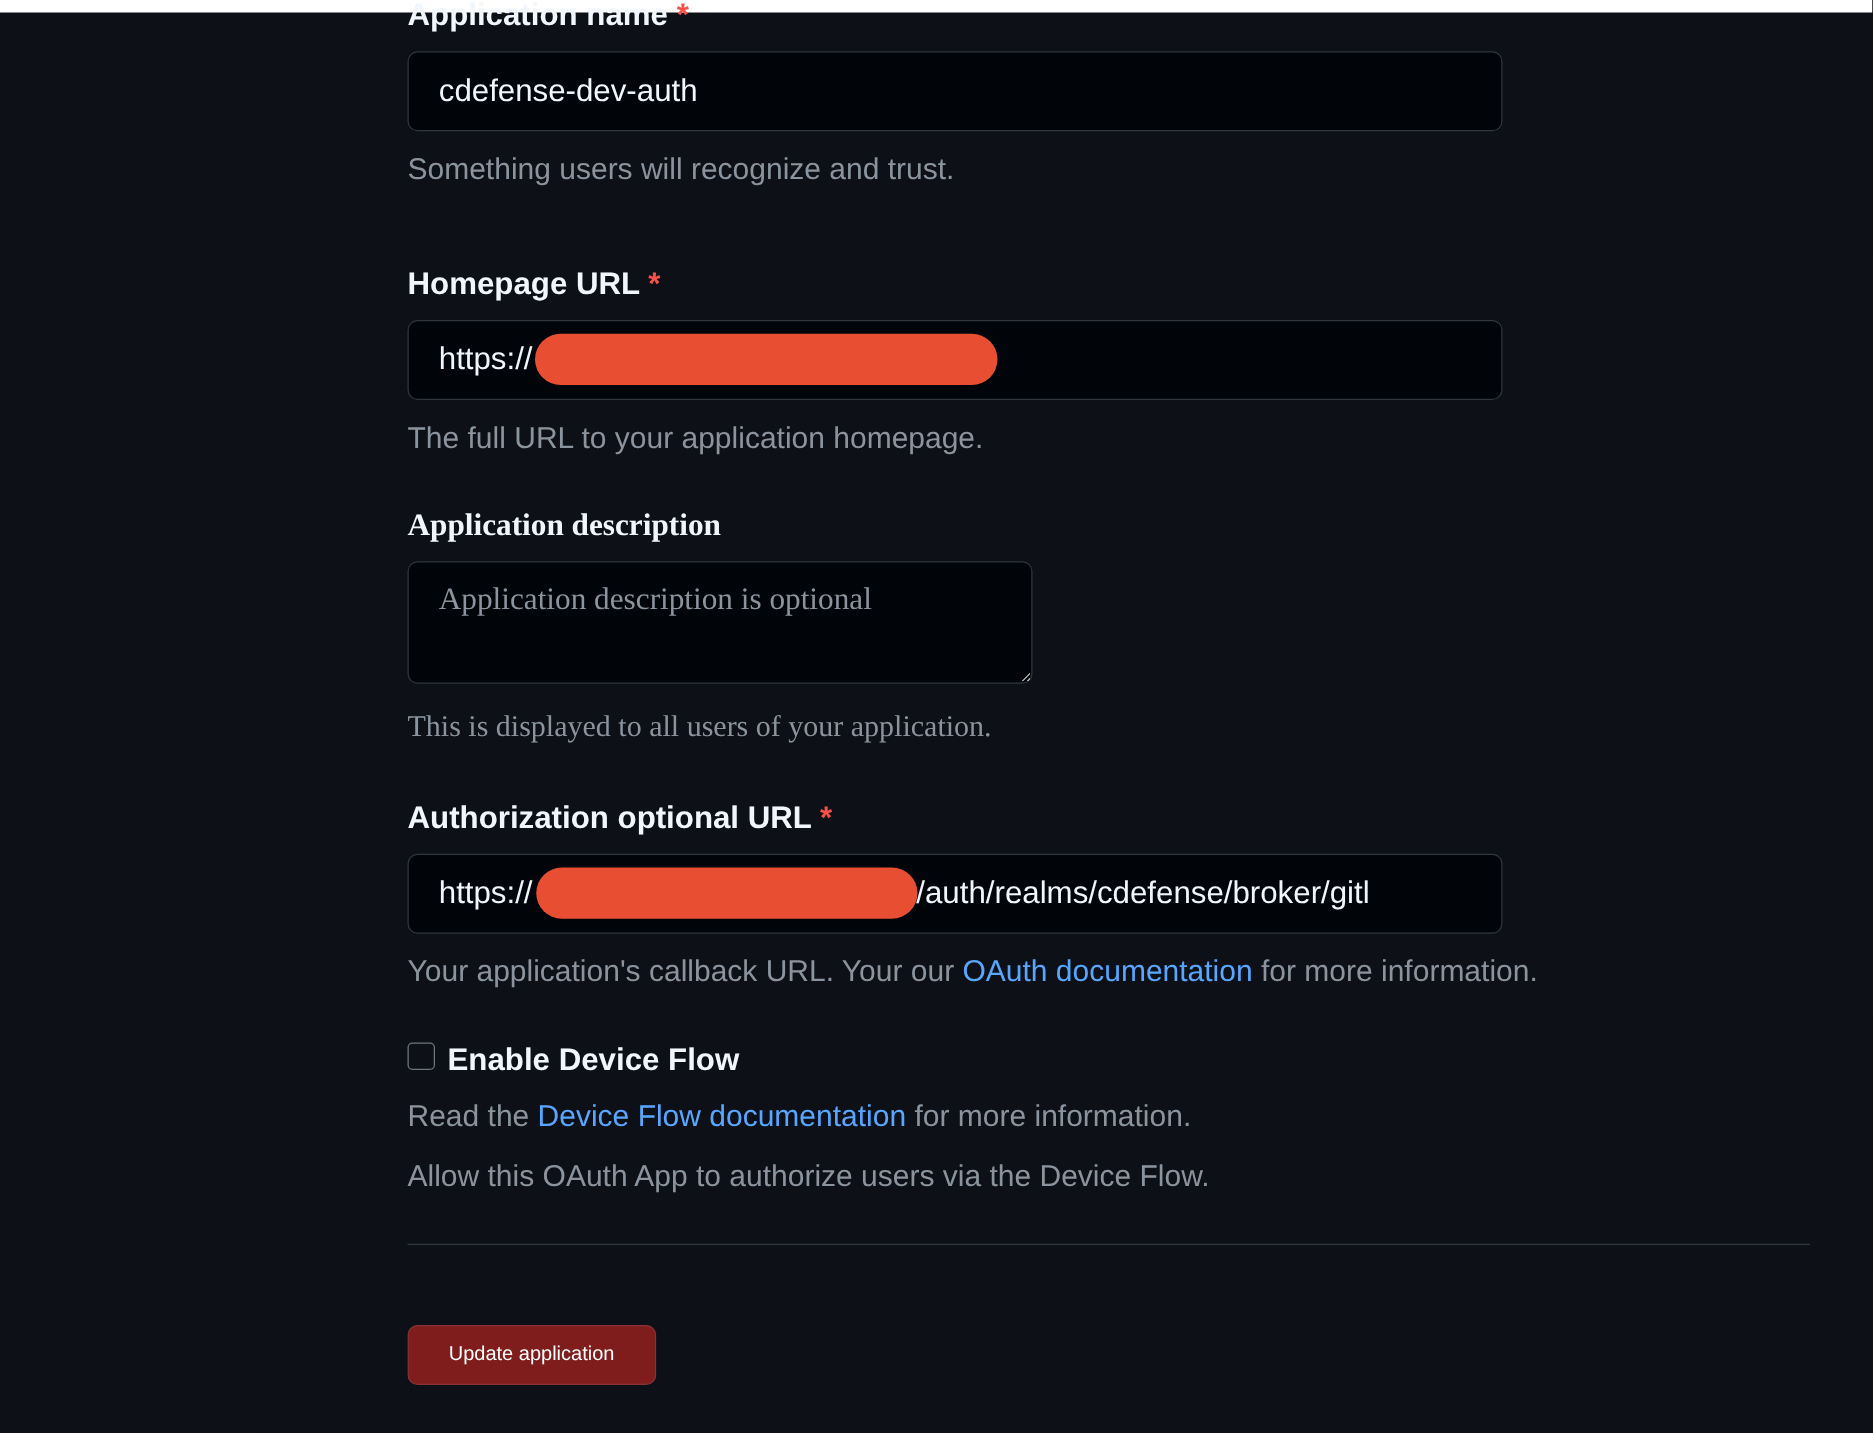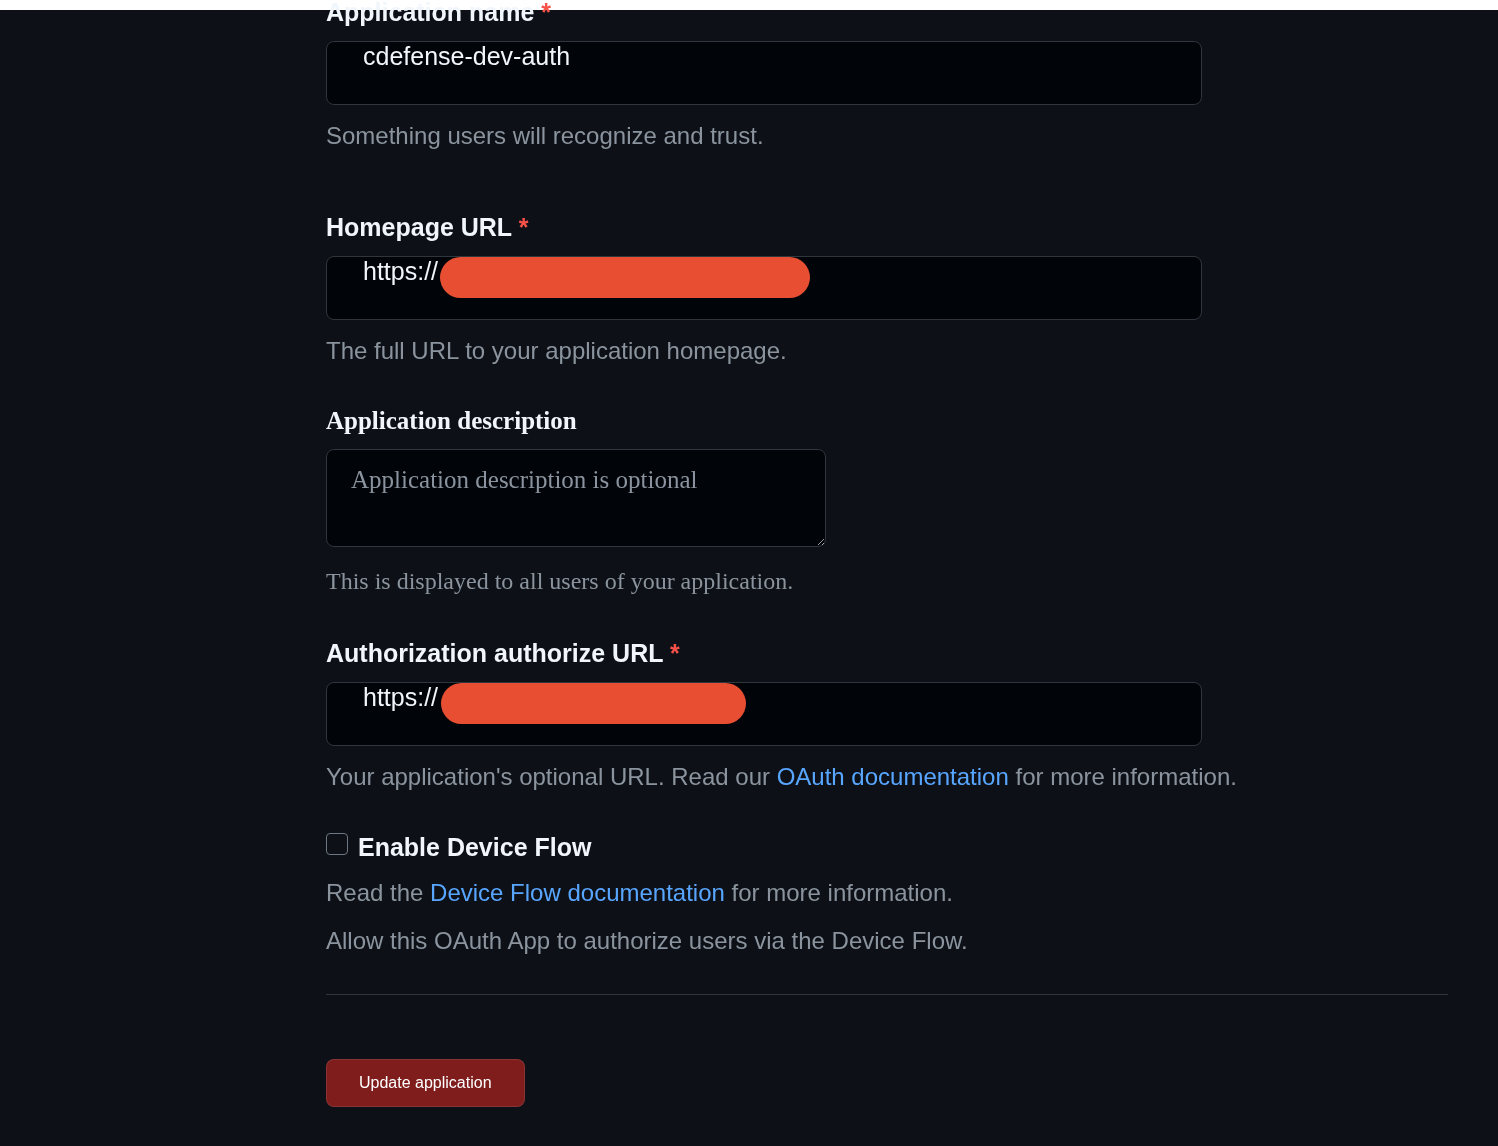--- a/index.html
+++ b/index.html
@@ -40,24 +40,24 @@
       font-weight: 600;
     }
     .form-input {
       width: 876px;
       height: 64px;
       background: #010409;
       border: 1px solid #30363d;
       border-radius: 8px;
       color: #f0f6fc;
       font-size: 25px;
-      padding: 0 36px;
+      padding: 0 24px;
       position: relative;
       display: flex;
-      align-items: flex-start;
+      align-items: center;
       overflow: hidden;
     }
     .form-textarea {
       width: 500px;
       height: 98px;
       background: #010409;
       border: 1px solid #30363d;
       border-radius: 8px;
       color: #d946ef;
       font-size: 25px;
@@ -173,29 +173,30 @@
   </div>
 
   <div class="form-group" style="margin-top:40px;font-family:Liberation Serif, serif;">
     <label class="form-label">Application description</label>
     <textarea class="form-textarea" placeholder="Application description is optional" style=""></textarea>
     <p class="help-text">This is displayed to all users of your application.</p>
   </div>
 
   <div class="form-group" style="margin-top:40px;">
     <label class="form-label">
-      <span>Authorization authorize URL</span>
+      <span>Authorization optional URL</span>
       <span class="required">*</span>
     </label>
     <div class="form-input">
       <span class="input-text">https://</span>
         <span class="redaction redaction-2"></span>
+        <span class="input-text">/auth/realms/cdefense/broker/gitl</span>
     </div>
     <p class="help-text">
-      <span>Your application's optional URL. Read our </span><a class="link">OAuth documentation</a><span> for more information.</span>
+      <span>Your application's callback URL. Your our </span><a class="link">OAuth documentation</a><span> for more information.</span>
     </p>
   </div>
 
   <div class="form-group" style="margin-top:40px;">
     <div class="checkbox-row">
       <div class="checkbox"></div>
       <label class="checkbox-label">Enable Device Flow</label>
     </div>
     <p class="help-text" style="margin-top:14px;">
       <span>Read the </span><a class="link">Device Flow documentation</a><span> for more information.</span>

